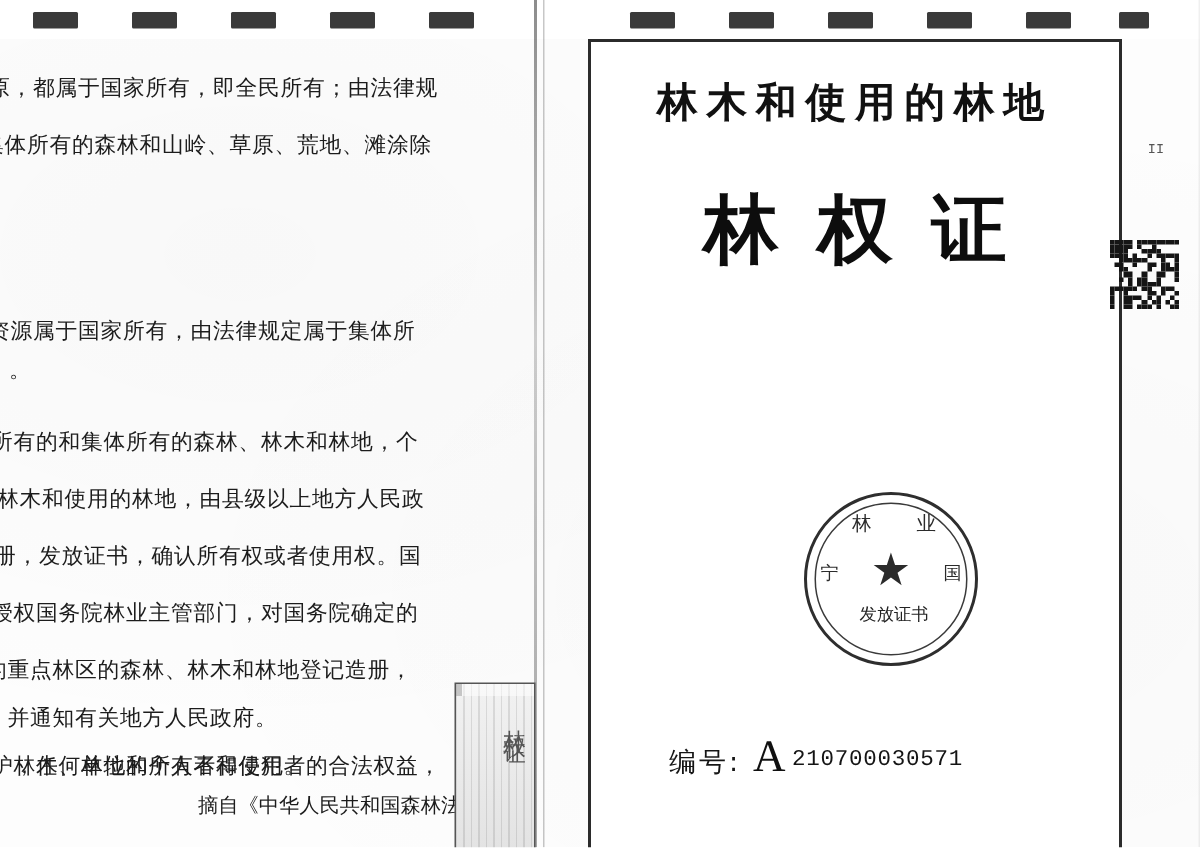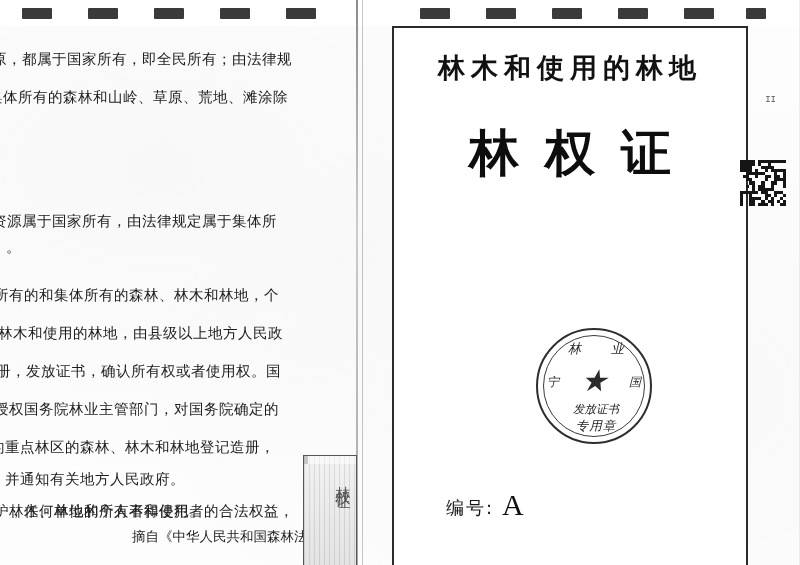--- a/index.html
+++ b/index.html
@@ -182,21 +182,20 @@
   
   .round-seal {
     position: absolute;
     left: 142px;
     top: 300px;
     width: 116px;
     height: 116px;
     border-radius: 50%;
     border: 2.5px solid #2e2e2e;
     box-sizing: border-box;
-    font-style: italic;
   }
   .round-seal .inner-ring {
     position: absolute;
     inset: 5px;
     border-radius: 50%;
     border: 1px solid #3a3a3a;
   }
   .star-glyph {
     position: absolute;
     left: 50%;
@@ -356,25 +355,25 @@
     <div class="cert-title">林木和使用的林地</div>
     <div class="cert-main">林权证</div>
 
     <div class="round-seal">
       <div class="inner-ring"></div>
       <div class="seal-arc-top">林业</div>
       <div class="seal-arc-side-l">宁</div>
       <div class="seal-arc-side-r">国</div>
       <div class="star-glyph">★</div>
       <div class="seal-line1">发放证书</div>
-      <div class="seal-line2">专用章</div>
     </div>
 
     <div class="num-label">编号:</div>
     <div class="num-letter">A</div>
+    <div class="num-digits">210700030571</div>
   </div>
 
   <div class="tiny-mark">II</div>
 
   <div class="qr" id="qr">
       <div class="qr-cell" style="left: 0px; top: 0px; width: 3.06667px; height: 3.06667px;"></div>
       <div class="qr-cell" style="left: 3.06667px; top: 0px; width: 3.06667px; height: 3.06667px;"></div>
       <div class="qr-cell" style="left: 6.13333px; top: 0px; width: 3.06667px; height: 3.06667px;"></div>
       <div class="qr-cell" style="left: 9.2px; top: 0px; width: 3.06667px; height: 3.06667px;"></div>
       <div class="qr-cell" style="left: 12.2667px; top: 0px; width: 3.06667px; height: 3.06667px;"></div>

